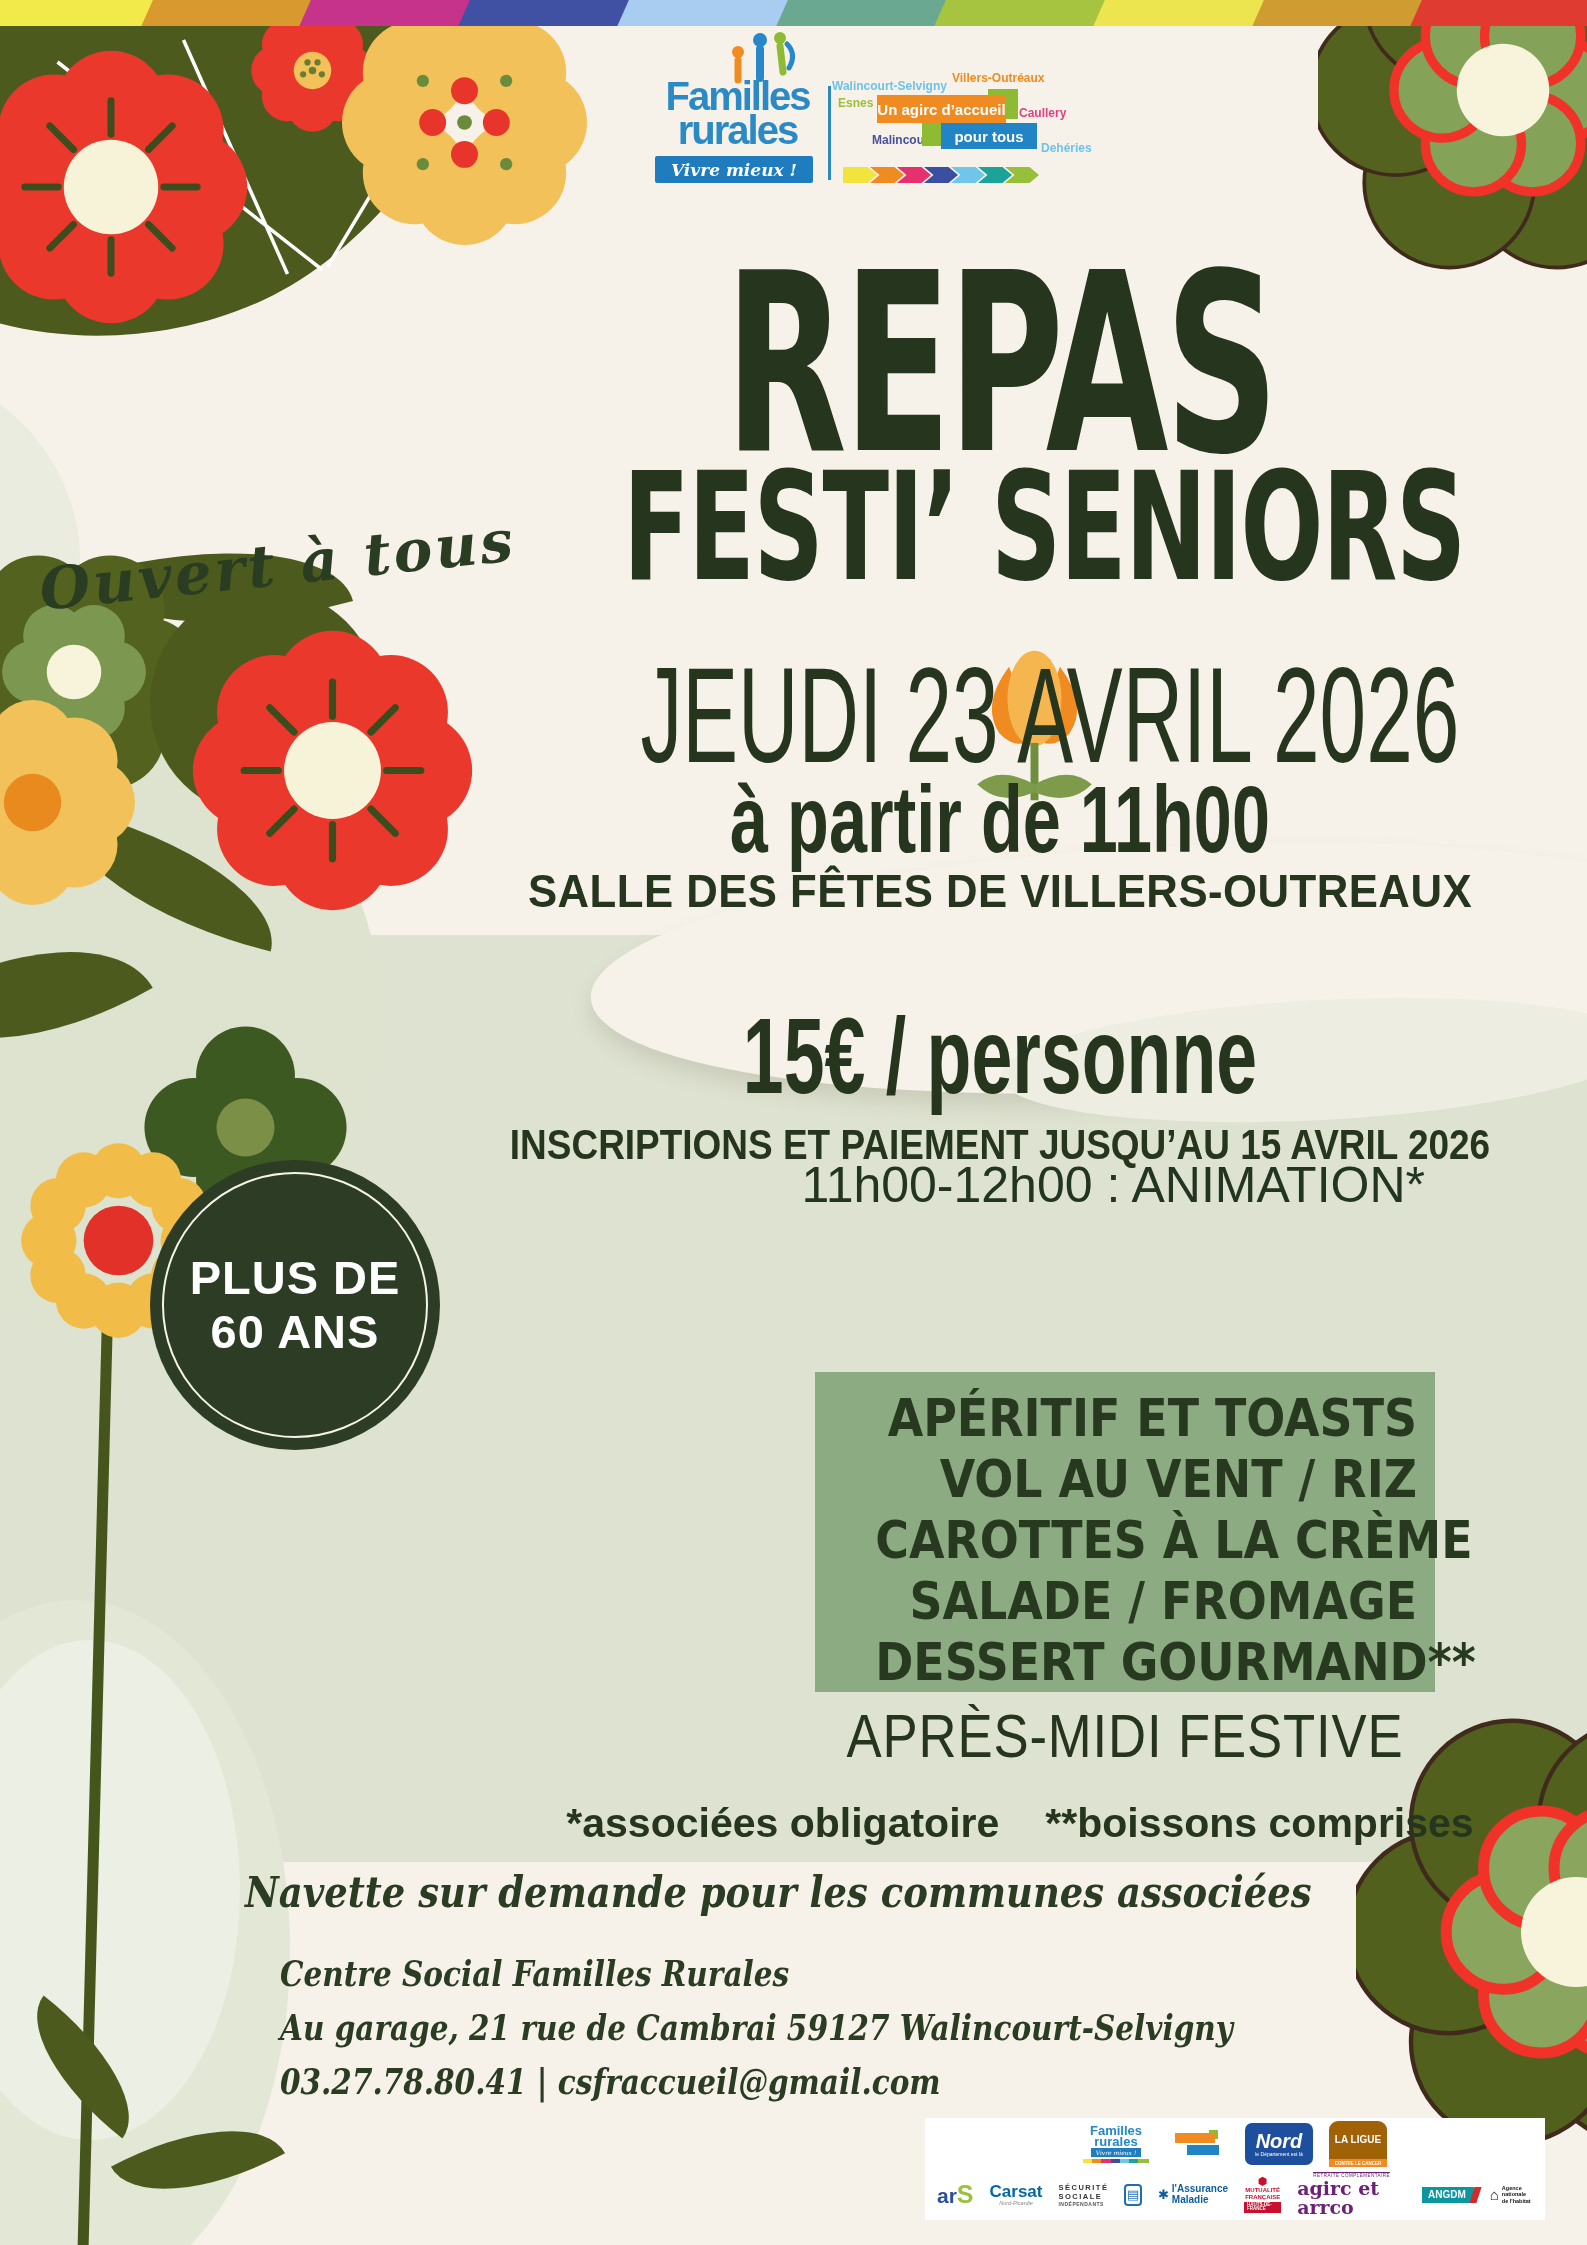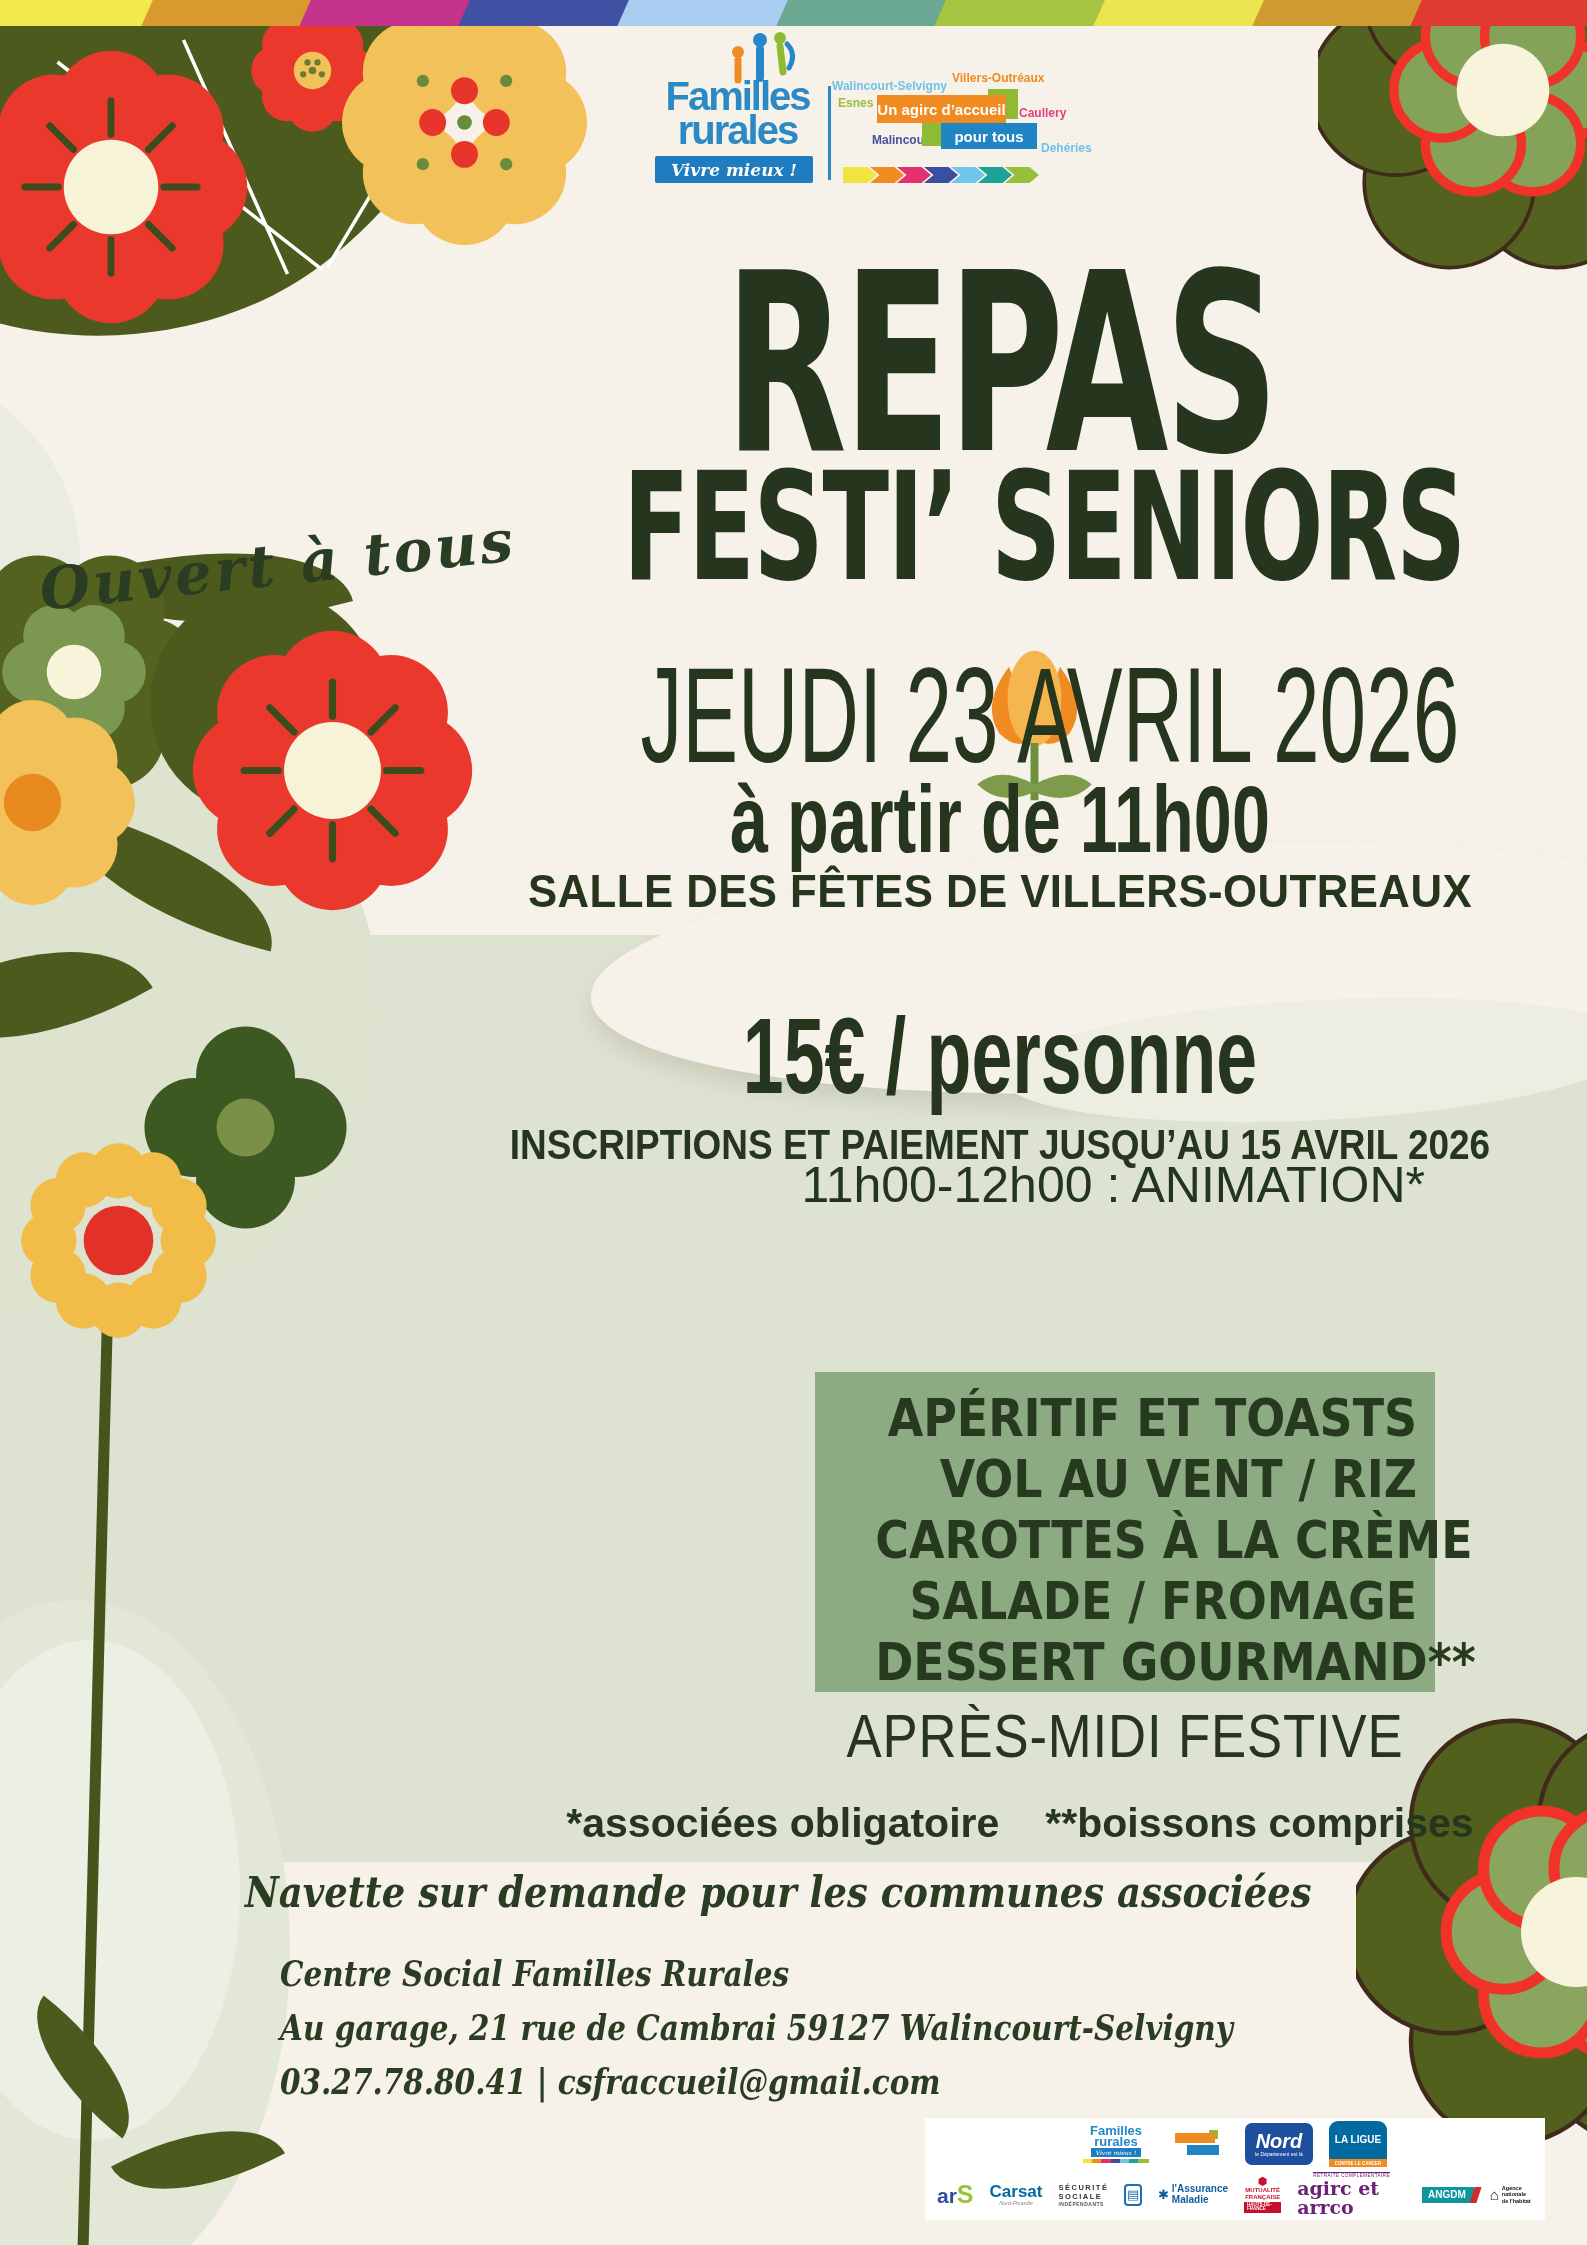--- a/index.html
+++ b/index.html
@@ -67,21 +67,21 @@
   .p-fr-tag{background:#1f7ec0;color:#fff;font-size:6px;font-style:italic;padding:1px 5px;margin-top:1px;font-family:"DejaVu Serif",serif;}
   .p-fr-strip{width:66px;height:4px;margin-top:2px;background:linear-gradient(90deg,#f2e43c 0 14%,#ef8b20 14% 28%,#e5316e 28% 42%,#3b4fa0 42% 56%,#6ec6ea 56% 70%,#1ba399 70% 84%,#97bf3a 84% 100%);}
   .p-mini{position:relative;width:64px;height:38px;}
   .p-mini .mo{position:absolute;left:10px;top:8px;width:40px;height:10px;background:#ef8b20;}
   .p-mini .mb{position:absolute;left:22px;top:20px;width:32px;height:10px;background:#2084c5;}
   .p-mini .mg{position:absolute;left:44px;top:5px;width:9px;height:9px;background:#8fba33;}
   .p-nord{width:68px;height:42px;background:#1d4f9e;border-radius:7px;color:#fff;display:flex;flex-direction:column;align-items:center;justify-content:center;line-height:1;}
   .p-nord-name{font-size:20px;font-weight:800;font-style:italic;}
   .p-nord-sub{font-size:5px;margin-top:1px;}
   .p-ligue{width:58px;height:46px;display:flex;flex-direction:column;}
-  .p-ligue-top{flex:1;background:#0369a1;border-radius:9px 9px 0 0;color:#fff;font-size:10px;font-weight:800;display:flex;align-items:center;justify-content:center;text-align:center;line-height:1;}
+  .p-ligue-top{flex:1;background:#a16207;border-radius:9px 9px 0 0;color:#fff;font-size:10px;font-weight:800;display:flex;align-items:center;justify-content:center;text-align:center;line-height:1;}
   .p-ligue-sub{background:#ef8b20;color:#fff;font-size:4.5px;text-align:center;padding:1.5px 0;font-weight:bold;}
   .p2{line-height:1;}
   .p-ars .a1{color:#2d4e9e;font-size:21px;font-weight:800;}
   .p-ars .a2{color:#9ac33a;font-size:25px;font-weight:800;}
   .p-carsat{display:flex;flex-direction:column;align-items:center;}
   .p-carsat .c1{color:#0369a1;font-weight:800;font-size:17px;}
   .p-carsat .c2{color:#888;font-size:5.5px;font-style:italic;margin-top:1px;}
   .p-secu{font-size:7.5px;font-weight:800;letter-spacing:1.5px;color:#333;text-align:left;line-height:1.2;}
   .p-secu .s3{font-size:5px;letter-spacing:.5px;color:#555;}
   .p-book{width:22px;height:22px;border:2px solid #1d6eb7;border-radius:4px;color:#1d6eb7;display:flex;align-items:center;justify-content:center;font-size:13px;}
@@ -390,20 +390,24 @@
 
   <div class="abs cline t-repas">REPAS</div>
   <div class="abs cline t-festi">FESTI’ SENIORS</div>
   <div class="abs t-open script">Ouvert à tous</div>
   <div class="abs cline t-date">JEUDI 23 AVRIL 2026</div>
   <div class="abs cline t-time">à partir de 11h00</div>
   <div class="abs cline t-venue">SALLE DES FÊTES DE VILLERS-OUTREAUX</div>
   <div class="abs cline t-price">15€ / personne</div>
   <div class="abs cline t-deadline">INSCRIPTIONS ET PAIEMENT JUSQU’AU 15 AVRIL 2026</div>
 
+  <div class="abs badge">
+    <span>PLUS DE</span>
+    <span>60 ANS</span>
+  </div>
 
   <div class="abs schedule">
     <div>11h00-12h00 : ANIMATION*</div>
   </div>
 
   <div class="abs menu-box">
     <div>APÉRITIF ET TOASTS</div>
     <div>VOL AU VENT / RIZ</div>
     <div>CAROTTES À LA CRÈME</div>
     <div>SALADE / FROMAGE</div>

